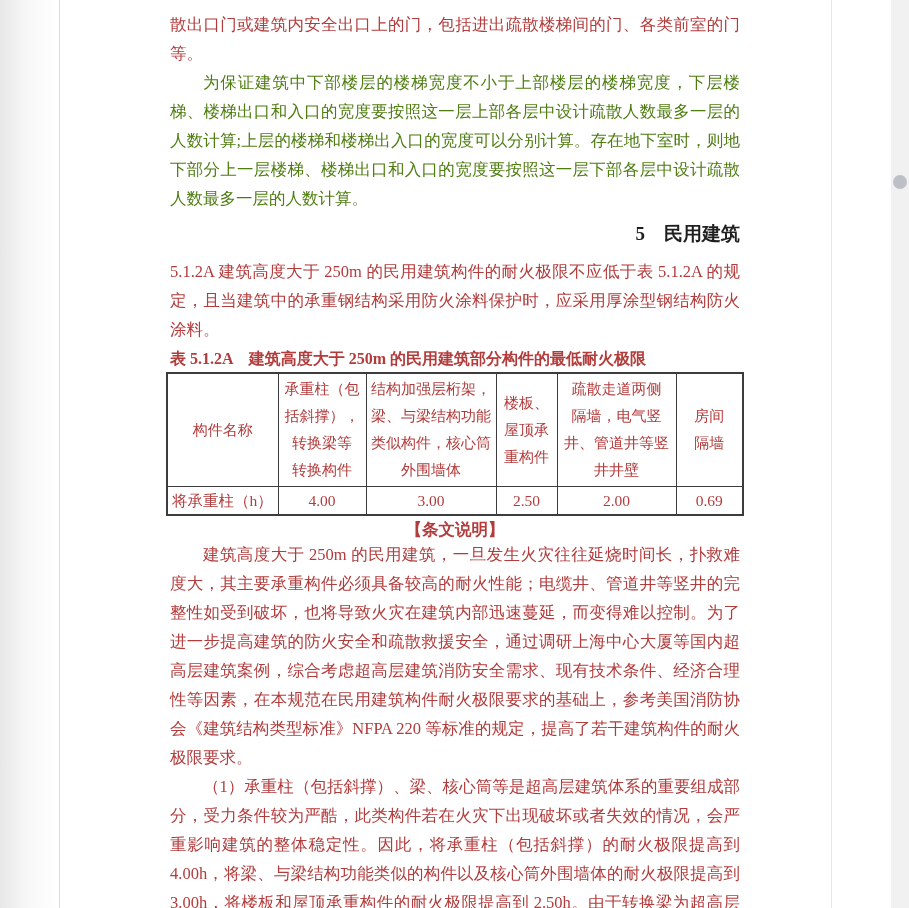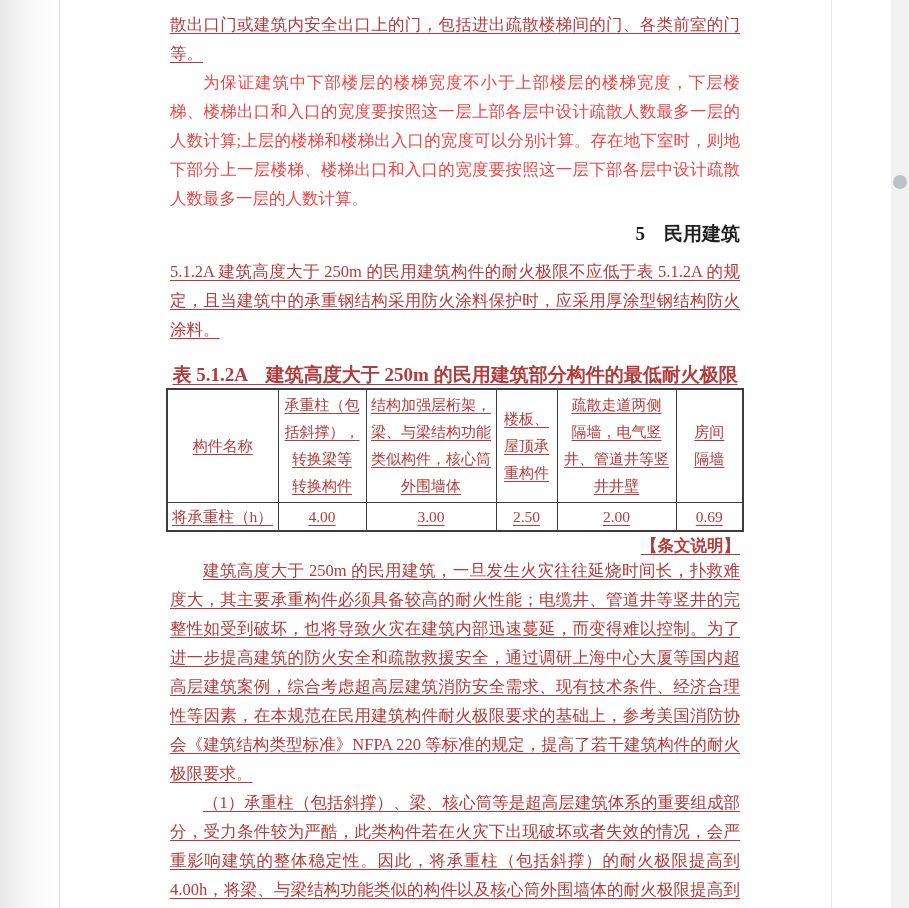--- a/index.html
+++ b/index.html
@@ -10,36 +10,36 @@
   }
   .left-shadow{position:absolute;left:0;top:0;width:58px;height:908px;
     background:linear-gradient(to right,#e7e7e8 0%,#f7f7f8 45%,#ffffff 100%);}
   .page-edge-left{position:absolute;left:59px;top:0;width:1px;height:908px;background:#dddddd;}
   .page-edge-right{position:absolute;left:831px;top:0;width:1px;height:908px;background:#e8e8e8;}
   .scroll-track{position:absolute;right:0;top:0;width:18px;height:908px;background:#f1f1f2;}
   .scroll-thumb{position:absolute;left:2px;top:175px;width:14px;height:14px;border-radius:50%;background:#bdc0c7;}
   .content{position:absolute;left:170px;top:10px;width:570px;}
   p{margin:0;font-size:16.5px;line-height:29px;text-align:justify;}
   .red{color:#b23b3b;}
-  .u{text-decoration:underline;text-underline-offset:3px;text-decoration-thickness:1px;}
-  .black{color:#ef4444;}
+  .u{text-underline-offset:3px;text-decoration-thickness:1px;}
+  .black{color:#4d7c0f;}
   .indent{text-indent:2em;}
   h1,h2{color:#1f1f1f;text-align:right;margin:0;font-weight:bold;}
   h1{font-size:19px;margin-top:8px;line-height:26px;}
   h2{font-size:18px;margin-top:8px;line-height:24px;}
   .clause{margin-top:10px;}
-  .tbl-title{margin-top:20px;text-align:center;font-weight:bold;font-size:19px;line-height:22px;}
+  .tbl-title{margin-top:4px;font-weight:bold;font-size:16px;line-height:22px;}
   table{border-collapse:collapse;table-layout:fixed;width:576px;margin-left:-4px;margin-top:2px;
     border:2px solid #3c3c3c;}
   td{border:1px solid #3c3c3c;color:#b23b3b;overflow:hidden;}
   tr.hdr td{font-size:15px;line-height:27px;text-align:center;vertical-align:middle;padding:2px 1px;}
   tr.hdr td span{white-space:pre-line;}
   tr.val td{font-size:15.5px;line-height:24px;height:25px;text-align:center;vertical-align:middle;}
   tr.val td.lbl{text-align:left;padding-left:4px;}
-  .commentary-label{margin-top:4px;font-weight:bold;font-size:16.5px;line-height:20px;text-align:right;}
+  .commentary-label{margin-top:4px;font-weight:bold;font-size:16.5px;line-height:20px;text-align:center;}
 </style>
 </head>
 <body>
 
 <div>
   <div class="left-shadow"></div>
   <div class="page-edge-left"></div>
   <div class="page-edge-right"></div>
 
   <div class="content">

